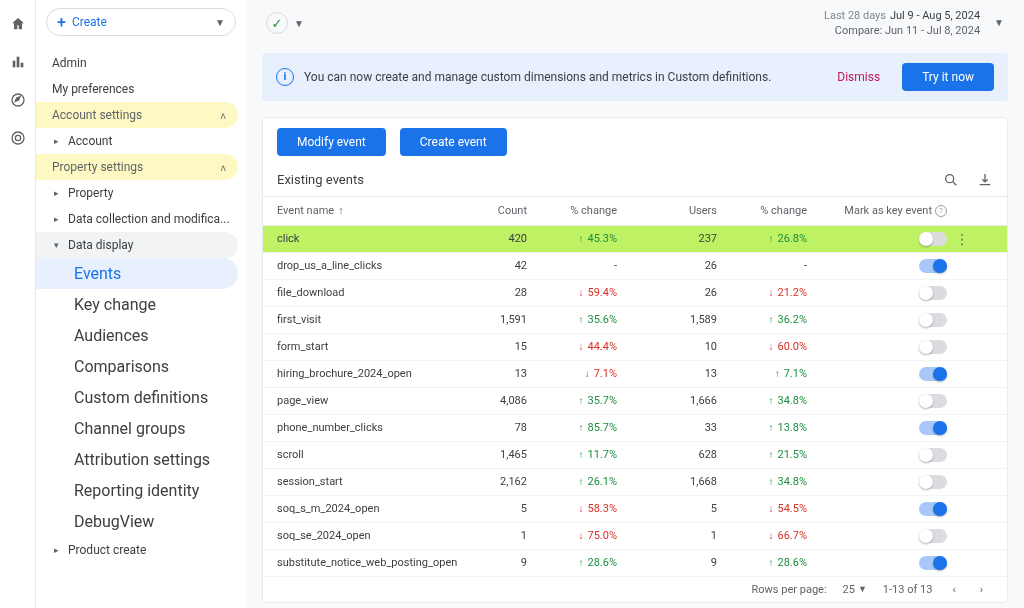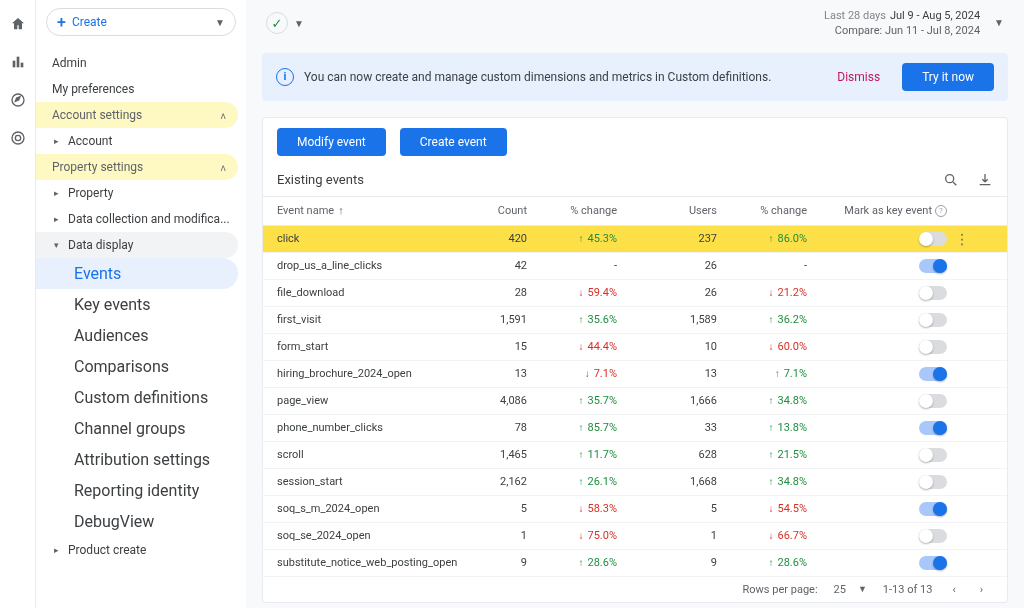--- a/index.html
+++ b/index.html
@@ -35,35 +35,35 @@
     .card-title-row { display: flex; align-items: flex-start; padding: 6px 14px 8px 14px; }
     .card-title { font-size: 13px; color: #3c4043; }
     .card-title-row .tools { margin-left: auto; display: flex; gap: 18px; color: #5f6368; }
     .tbl { width: 100%; }
     .thead, .trow { display: grid; grid-template-columns: 190px 60px 90px 100px 90px 140px 30px; align-items: center; padding: 0 14px; }
     .thead { height: 30px; font-size: 11px; color: #5f6368; border-top: 1px solid #e8eaed; border-bottom: 1px solid #e8eaed; }
     .th-name { display: flex; align-items: center; gap: 4px; }
     .th-right { text-align: right; }
     .th-keyevt { text-align: right; display:flex; justify-content:flex-end; align-items:center; gap:3px;}
     .trow { height: 27px; font-size: 11px; border-bottom: 1px solid #f1f3f4; }
-    .trow.hov { background: #fde047; }
+    .trow.hov { background: #bef264; }
     .cell-name { color: #3c4043; }
     .cell-num { text-align: right; color: #3c4043; }
     .cell-change { display: flex; align-items: center; justify-content: flex-end; gap: 4px; }
     .arr-up { color: #1e8e3e; font-size: 10px; }
     .arr-down { color: #d93025; font-size: 10px; }
     .pct-up { color: #1e8e3e; }
     .pct-down { color: #d93025; }
     .toggle { margin-left: auto; width: 28px; height: 14px; background: #dadce0; border-radius: 7px; position: relative; cursor: pointer; }
     .toggle .knob { position: absolute; width: 14px; height: 14px; background: #fff; border-radius: 50%; top: 0; left: 0; box-shadow: 0 1px 2px rgba(0,0,0,0.3); }
     .toggle.on { background: #a8c7fa; }
     .toggle.on .knob { left: 14px; background: #1a73e8; }
     .more { text-align: center; color: #5f6368; cursor: pointer; font-size: 14px; }
     .footer { display: flex; align-items: center; justify-content: flex-end; gap: 16px; padding: 6px 20px; font-size: 11px; color: #5f6368; }
-    .footer .sel { display: flex; align-items: center; gap: 12px; }
+    .footer .sel { display: flex; align-items: center; gap: 3px; }
     .pagebtn { cursor: pointer; color: #5f6368; padding: 0 4px; }
     .help-circle { display:inline-flex; width:12px; height:12px; border:1px solid #9aa0a6; border-radius:50%; align-items:center; justify-content:center; font-size:8px; color:#9aa0a6;}
     svg { display: block; }
   </style>
 </head>
 <body>
 
 <div class="left-rail">
   <div class="ico">
       <svg width="16" height="16" viewBox="0 0 24 24" fill="#5f6368">
@@ -119,21 +119,21 @@
   </div>
   <div class="tree-item">
     <span class="caret">▸</span>
     <span>Data collection and modifica...</span>
   </div>
   <div class="tree-item active">
     <span class="caret">▾</span>
     <span>Data display</span>
   </div>
   <div class="sub-item selected">Events</div>
-  <div class="sub-item">Key events</div>
+  <div class="sub-item">Key change</div>
   <div class="sub-item">Audiences</div>
   <div class="sub-item">Comparisons</div>
   <div class="sub-item">Custom definitions</div>
   <div class="sub-item">Channel groups</div>
   <div class="sub-item">Attribution settings</div>
   <div class="sub-item">Reporting identity</div>
   <div class="sub-item">DebugView</div>
   <div class="tree-item">
     <span class="caret">▸</span>
     <span>Product create</span>
@@ -203,21 +203,21 @@
           <div class="trow hov">
     <div class="cell-name">click</div>
     <div class="cell-num">420</div>
     <div class="cell-change">
               <span class="arr-up">↑</span>
               <span class="pct-up">45.3%</span>
             </div>
     <div class="cell-num">237</div>
     <div class="cell-change">
               <span class="arr-up">↑</span>
-              <span class="pct-up">86.0%</span>
+              <span class="pct-up">26.8%</span>
             </div>
     <div style="display:flex;justify-content:flex-end;">
               <div class="toggle ">
                 <div class="knob"></div>
               </div>
             </div>
     <div class="more">⋮</div>
           </div>
           <div class="trow">
     <div class="cell-name">drop_us_a_line_clicks</div>

